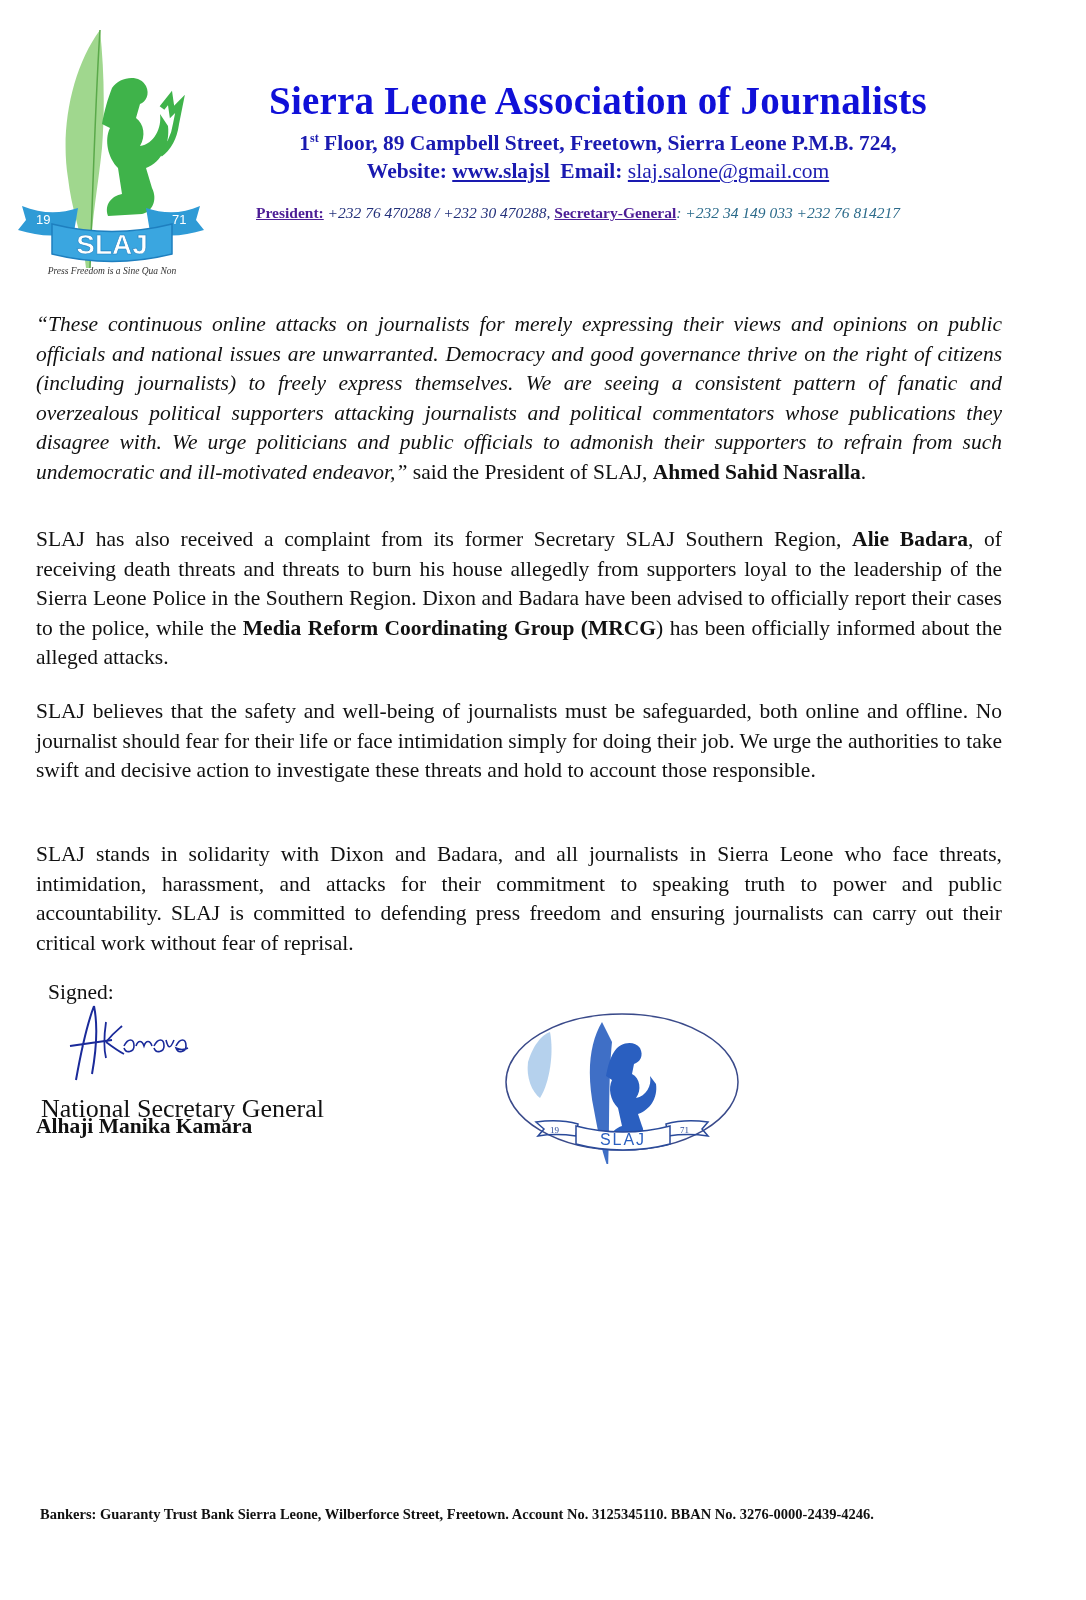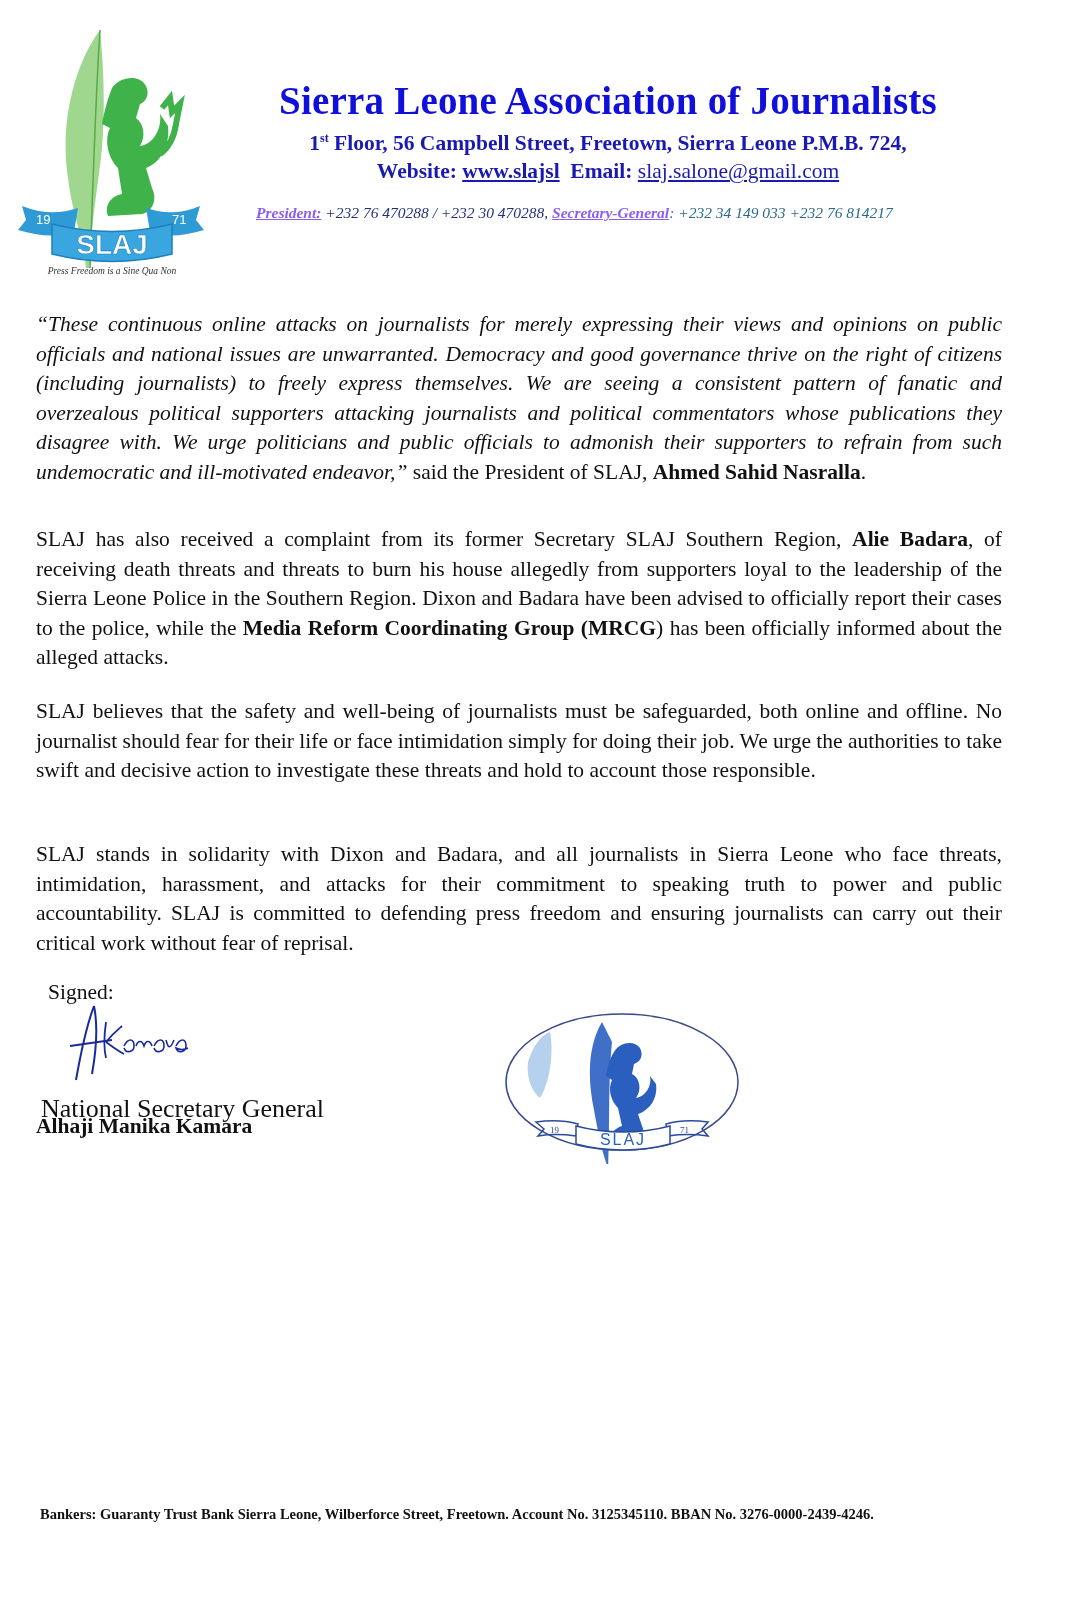--- a/index.html
+++ b/index.html
@@ -1,31 +1,31 @@
 <!DOCTYPE html>
 <html><head>
 <meta charset="utf-8">
 <style>
   html, body { margin: 0; padding: 0; background: #ffffff; }
   body { width: 1086px; height: 1600px; position: relative; overflow: hidden;
          font-family: "Liberation Serif", "DejaVu Serif", serif; color: #111; }
 
   .logo { position: absolute; left: 12px; top: 28px; width: 200px; height: 262px; }
 
-  .header { position: absolute; left: 238px; top: 78px; width: 740px; text-align: center; }
+  .header { position: absolute; left: 228px; top: 78px; width: 740px; text-align: center; }
   .org-title { font-size: 39px; font-weight: bold; color: #1010d8; line-height: 46px; letter-spacing: 0.2px; }
   .address { font-size: 21.5px; font-weight: bold; color: #1a1ab0; line-height: 28px; }
   .address sup { font-size: 12px; text-align: right; }
   .web-line { font-size: 21.5px; color: #1a1ab0; line-height: 28px; }
   .web-line .lbl { font-weight: bold; margin-top: 17px; }
   .web-line .url { font-weight: bold; text-decoration: underline; }
   .web-line .email { text-decoration: underline; }
 
   .contacts { position: absolute; left: 256px; top: 204px; font-size: 15.5px; white-space: nowrap; }
-  .contacts .role { color: #8b5cf6; font-weight: bold; text-decoration: underline; font-style: italic; }
+  .contacts .role { color: #4c1d95; font-weight: bold; text-decoration: underline; }
   .contacts .num { color: #22307a; font-style: italic; }
   .contacts .num-sg { color: #2a6a8a; font-style: italic; }
 
   .body-text { position: absolute; left: 36px; width: 966px; font-size: 21.5px; line-height: 29.5px; text-align: justify; }
   .p1 { top: 310px; }
   .p2 { top: 525px; }
   .p3 { top: 697px; }
   .p4 { top: 840px; }
   .quote { font-style: italic; }
   b { font-weight: bold; }
@@ -53,21 +53,21 @@
     <path d="M40 196 C80 206 120 206 160 196 L160 226 C120 236 80 236 40 226 Z" fill="#3aa6e0" stroke="#1e7fbf" stroke-width="1.5"></path>
     <text x="24" y="196" font-family="Liberation Sans, sans-serif" font-size="13" fill="#fff">19</text>
     <text x="160" y="196" font-family="Liberation Sans, sans-serif" font-size="13" fill="#fff">71</text>
     <text x="100" y="226" text-anchor="middle" font-family="Liberation Sans, sans-serif" font-weight="bold" font-size="28" fill="#fff" stroke="#1e7fbf" stroke-width="0.6">SLAJ</text>
     <text x="100" y="246" text-anchor="middle" font-family="Liberation Serif, serif" font-style="italic" font-size="9.5" fill="#333">Press Freedom is a Sine Qua Non</text>
   </svg>
 </div>
 
 <div class="header">
   <div class="org-title">Sierra Leone Association of Journalists</div>
-  <div class="address"><span>1</span><sup>st</sup><span> Floor, 56 Campbell Street, Freetown, Sierra Leone P.M.B. 724,</span></div>
+  <div class="address"><span>1</span><sup>st</sup><span> Floor, 89 Campbell Street, Freetown, Sierra Leone P.M.B. 724,</span></div>
   <div class="web-line">
     <span class="lbl">Website:</span>
     <span class="url">www.slajsl</span>&nbsp;
     <span class="lbl">Email:</span>
     <span class="email">slaj.salone@gmail.com</span>
   </div>
 </div>
 
 <div class="contacts">
   <span class="role">President:</span>

